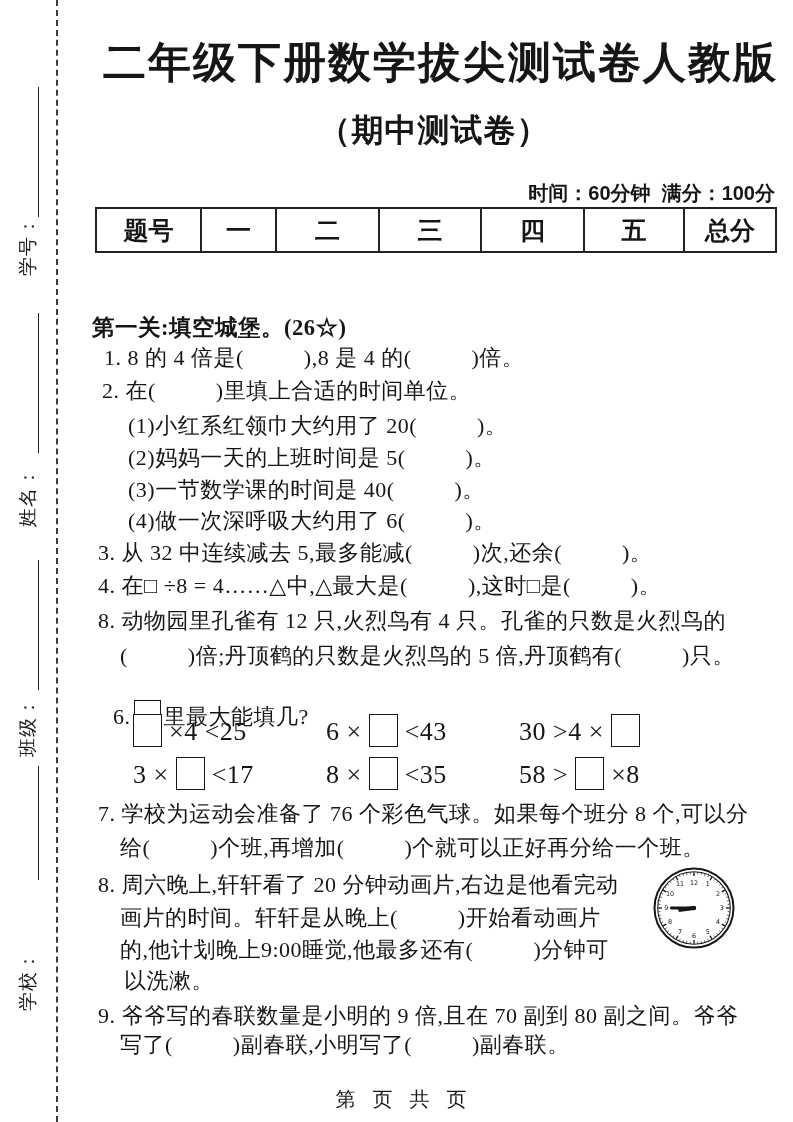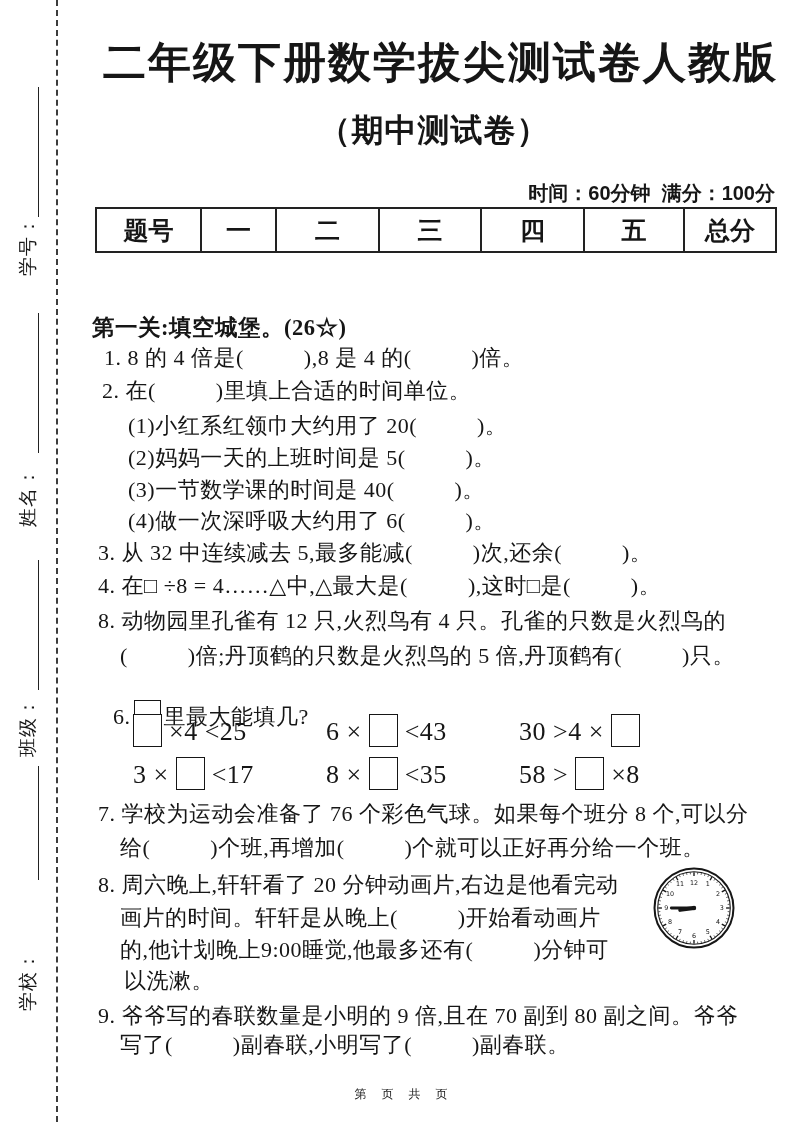--- a/index.html
+++ b/index.html
@@ -51,21 +51,21 @@
   .q6h{top:673px;left:101px;}
   .e1a{top:714px;left:133px;} .e1b{top:714px;left:326px;} .e1c{top:714px;left:519px;}
   .e2a{top:757px;left:133px;} .e2b{top:757px;left:326px;} .e2c{top:757px;left:519px;}
   .l10{top:800px;left:98px;}  .l11{top:834px;left:120px;}
   .l12{top:871px;left:98px;}  .l13{top:904px;left:120px;text-align:center;}
   .l14{top:936px;left:120px;} .l15{top:967px;left:124px;}
   .l16{top:1002px;left:98px;} .l17{top:1031px;left:120px;}
   
   .clock{top:866px;left:652px;width:84px;height:84px;}
   
-  .footer{top:1086px;left:93px;width:622px;text-align:center;font-size:12px;
+  .footer{top:1086px;left:93px;width:622px;text-align:center;font-size:20px;
     letter-spacing:6px;white-space:pre;}
 </style>
 </head>
 <body>
 
 <div class="seal-dashed"></div>
 <div class="seal-line sl-1"></div>
 <div class="seal-line sl-2"></div>
 <div class="seal-line sl-3"></div>
 <div class="seal-line sl-4"></div>

